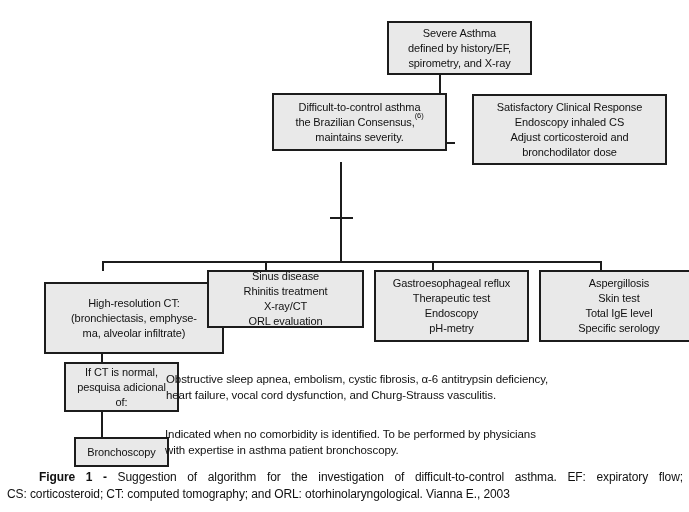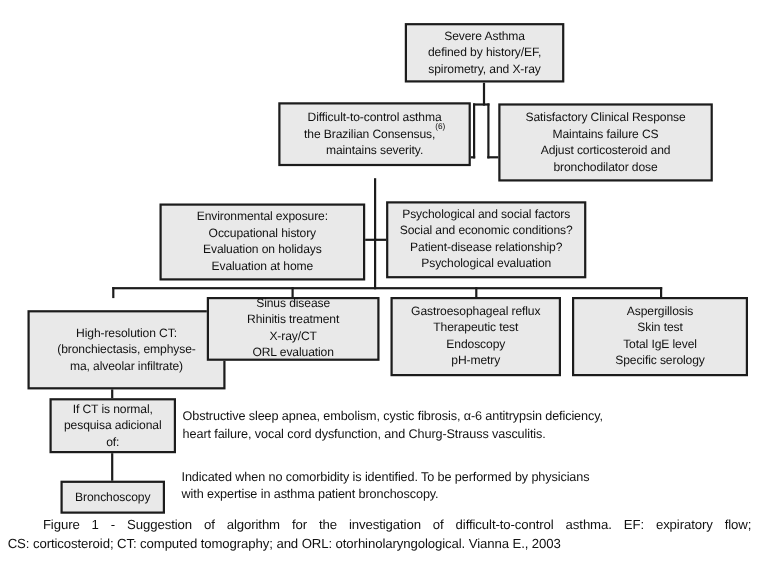--- a/index.html
+++ b/index.html
@@ -9,35 +9,36 @@
   body{background:#fff;font-family:"Liberation Sans","DejaVu Sans",sans-serif;}
   .stage{
     position:relative;width:689px;height:512px;background:var(--background);
     color:var(--text);overflow:hidden;
   }
   .box{
     position:absolute;background:var(--box-fill);border:2px solid var(--box-border);
     display:flex;flex-direction:column;align-items:center;justify-content:center;
     text-align:center;font-size:11px;line-height:15px;white-space:pre-line;
     letter-spacing:-0.1px;
+    margin-left:19px;
   }
   .box sup{font-size:7.5px;line-height:0;position:relative;top:-3px;}
   .vline{position:absolute;width:2px;background:var(--line);}
   .hline{position:absolute;height:2px;background:var(--line);}
   .note{
     position:absolute;font-size:11.5px;line-height:15.5px;white-space:pre-line;
     letter-spacing:-0.1px;
   }
   .caption{
     position:absolute;left:7px;top:469px;width:676px;font-size:12px;line-height:17px;
     letter-spacing:-0.1px;
   }
   .caption .cline{display:block;text-align:justify;}
   .caption .cline.first{text-align-last:justify;}
-  .caption b{font-weight:normal;padding-left:32px;}
+  .caption b{font-weight:bold;padding-left:32px;}
 </style>
 </head>
 <body>
 
 <div class="stage">
 
   <div class="vline" style="left:439px;top:75px;height:21px"></div>
   <div class="hline" style="left:430px;top:94px;width:15px"></div>
   <div class="vline" style="left:430px;top:94px;height:50px"></div>
   <div class="vline" style="left:443px;top:94px;height:50px"></div>
@@ -58,33 +59,25 @@
 defined by history/EF,
 spirometry, and X-ray</div>
 
   <div class="box" style="left:253px;top:93px;width:175px;height:58px">
     <span>Difficult-to-control asthma</span>
     <span><span>the Brazilian Consensus,</span><sup>(6)</sup></span>
     <span>maintains severity.</span>
   </div>
 
   <div class="box" style="left:453px;top:94px;width:195px;height:71px">Satisfactory Clinical Response
-Maintains failure CS
+Endoscopy inhaled CS
 Adjust corticosteroid and
 bronchodilator dose</div>
 
-  <div class="box" style="left:145px;top:185px;width:187px;height:70px">Environmental exposure:
-Occupational history
-Evaluation on holidays
-Evaluation at home</div>
 
-  <div class="box" style="left:351px;top:183px;width:182px;height:70px">Psychological and social factors
-Social and economic conditions?
-Patient-disease relationship?
-Psychological evaluation</div>
 
   <div class="box" style="left:25px;top:282px;width:180px;height:72px">High-resolution CT:
 (bronchiectasis, emphyse-
 ma, alveolar infiltrate)</div>
 
   <div class="box" style="left:188px;top:270px;width:157px;height:58px">Sinus disease
 Rhinitis treatment
 X-ray/CT
 ORL evaluation</div>
 

